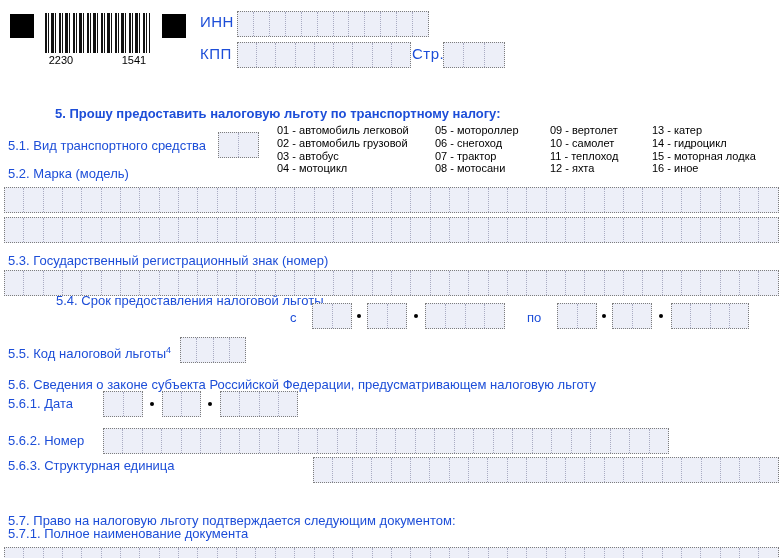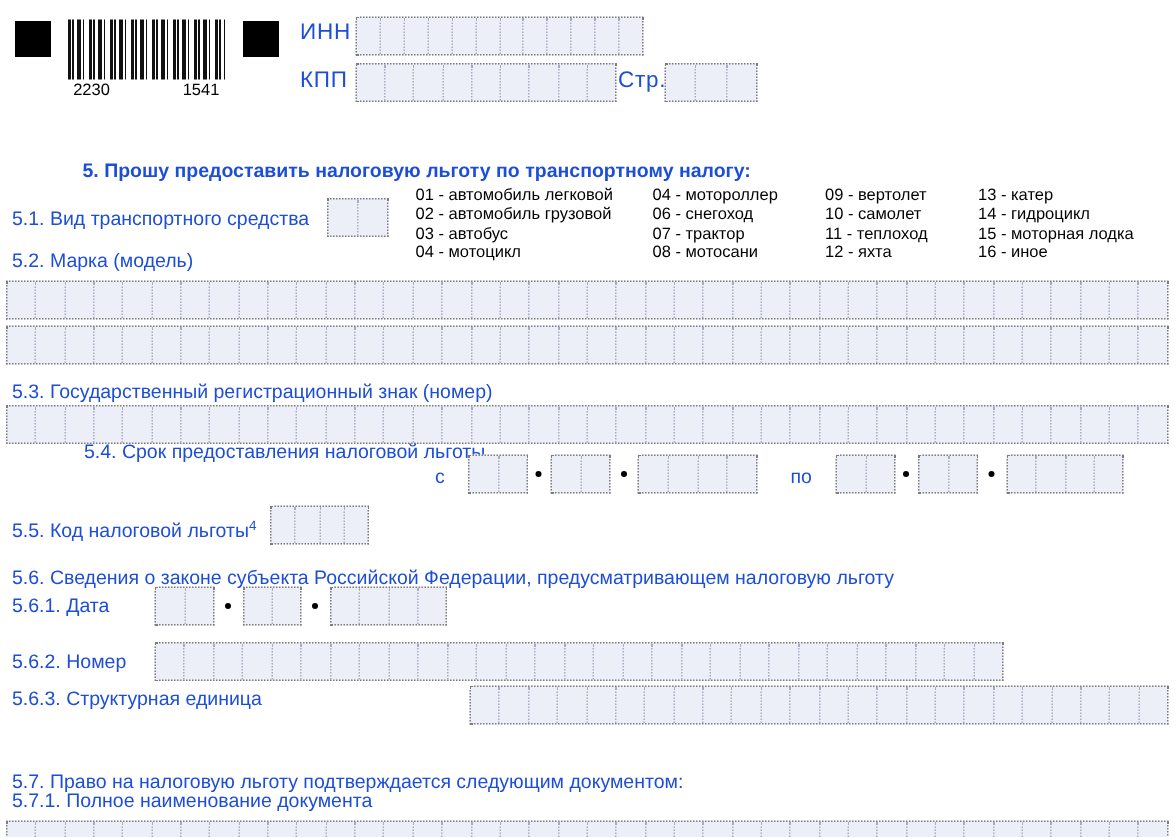--- a/index.html
+++ b/index.html
@@ -80,21 +80,21 @@
       <div class="cell"></div>
     </div>
 
   <div class="codecol" style="left:277px;top:124px;">
     <span class="codeline">01 - автомобиль легковой</span>
     <span class="codeline">02 - автомобиль грузовой</span>
     <span class="codeline">03 - автобус</span>
     <span class="codeline">04 - мотоцикл</span>
   </div>
   <div class="codecol" style="left:435px;top:124px;">
-    <span class="codeline">04 - мотороллер</span>
+    <span class="codeline">05 - мотороллер</span>
     <span class="codeline">06 - снегоход</span>
     <span class="codeline">07 - трактор</span>
     <span class="codeline">08 - мотосани</span>
   </div>
   <div class="codecol" style="left:550px;top:124px;">
     <span class="codeline">09 - вертолет</span>
     <span class="codeline">10 - самолет</span>
     <span class="codeline">11 - теплоход</span>
     <span class="codeline">12 - яхта</span>
   </div>

